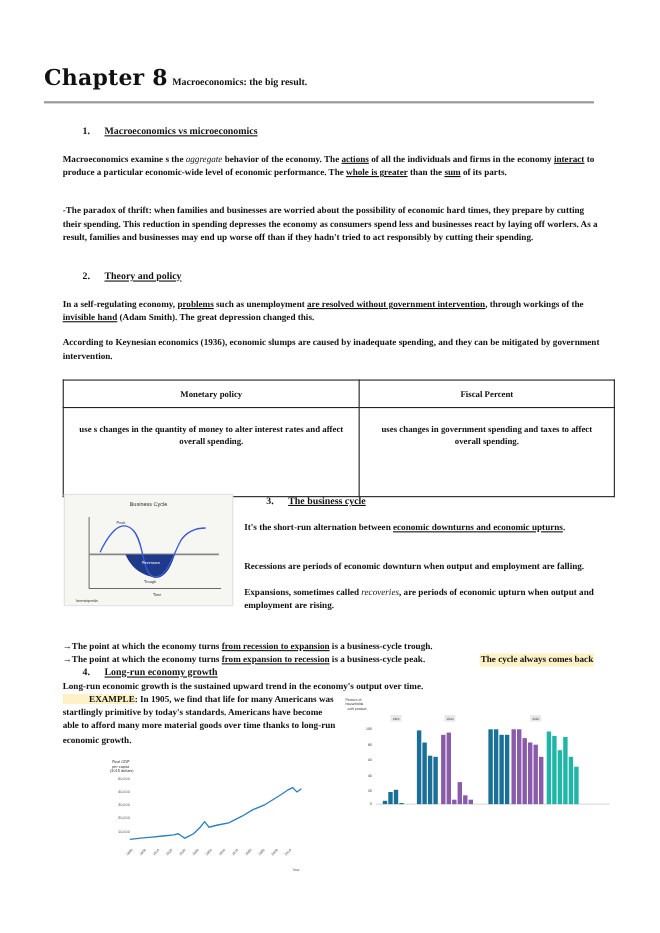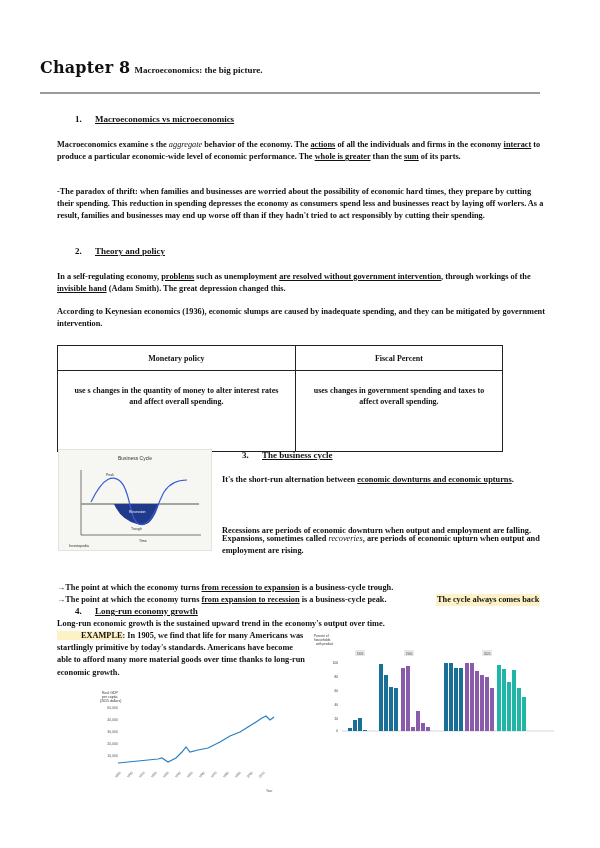--- a/index.html
+++ b/index.html
@@ -1,39 +1,39 @@
 <!DOCTYPE html>
 <html><head>
 <meta charset="utf-8">
 <style>
   html, body { margin: 0; padding: 0; background: #ffffff; }
   body { width: 600px; height: 848px; position: relative; overflow: hidden;
          font-family: "Liberation Serif", serif; color: #111; }
   .abs { position: absolute; }
-  .title-main { font-family: "DejaVu Serif", serif; font-size: 16px; font-weight: bold; letter-spacing: 0.2px; margin-top: 12px; }
+  .title-main { font-family: "DejaVu Serif", serif; font-size: 20px; font-weight: bold; letter-spacing: 0.2px; margin-top: 12px; }
   .title-sub { font-size: 9px; font-weight: bold; }
   .hr { left: 40px; top: 92px; width: 500px; height: 2px; background: #9a9a9a; }
   .h2 { font-size: 9px; font-weight: bold; }
   .h2 .num { display: inline-block; width: 20px; }
   .u { text-decoration: underline; }
   .p { font-size: 8.3px; font-weight: bold; line-height: 12.2px; }
   .p i { font-weight: normal; }
-  table.pol { border-collapse: collapse; position: absolute; left: 57px; top: 345px; width: 446px; }
+  table.pol { border-collapse: collapse; position: absolute; left: 57px; top: 345px; width: 502px; }
   table.pol td { border: 1px solid #222; font-size: 8px; text-align: center; font-weight: bold; }
   table.pol tr.hdr td { height: 22px; }
   table.pol tr.body td { height: 65px; vertical-align: top; padding-top: 14px; line-height: 11px; padding-left: 10px; padding-right: 10px; }
   .highlight { background: #fdf1c6; padding-left: 24px; }
   .fig { background: #f6f6f3; }
 </style>
 </head>
 <body>
 
 <div class="abs" style="left:40px; top:58px;">
   <span class="title-main">Chapter 8</span>
-  <span class="title-sub">Macroeconomics: the big picture.</span>
+  <span class="title-sub">Macroeconomics: the big result.</span>
 </div>
 <div class="abs hr"></div>
 
 <div class="abs h2" style="left:75px; top:114px;">
   <span class="num">1.</span><span class="u">Macroeconomics vs microeconomics</span>
 </div>
 <div class="abs p" style="left:57px; top:139px; width:488px;">
   <span>Macroeconomics examine s the </span><i>aggregate</i><span> behavior of the economy. The </span><span class="u">actions</span><span> of all the individuals and firms in the economy </span><span class="u">interact</span><span> to produce a particular economic-wide level of economic performance. The </span><span class="u">whole is greater</span><span> than the </span><span class="u">sum</span><span> of its parts.</span>
 </div>
 <div class="abs p" style="left:57px; top:186px; width:488px;">-The paradox of thrift: when families and businesses are worried about the possibility of economic hard times, they prepare by cutting their spending. This reduction in spending depresses the economy as consumers spend less and businesses react by laying off worlers. As a result, families and businesses may end up worse off than if they hadn't tried to act responsibly by cutting their spending.</div>
@@ -74,21 +74,21 @@
     <text x="10" y="97" font-size="3.5" fill="#333" font-family="Liberation Sans, sans-serif">Investopedia</text>
   </svg>
 </div>
 
 <div class="abs h2" style="left:242px; top:450px;">
   <span class="num">3.</span><span class="u">The business cycle</span>
 </div>
 <div class="abs p" style="left:222px; top:474px; width:320px;">
   <span>It's the short-run alternation between </span><span class="u">economic downturns and economic upturns</span><span>.</span>
 </div>
-<div class="abs p" style="left:222px; top:509px; width:320px;margin-top:16px;">Recessions are periods of economic downturn when output and employment are falling.</div>
+<div class="abs p" style="left:222px; top:509px; width:320px;">Recessions are periods of economic downturn when output and employment are falling.</div>
 <div class="abs p" style="left:222px; top:533px; width:320px;">
   <span>Expansions, sometimes called </span><i>recoveries</i><span>, are periods of economic upturn when output and employment are rising.</span>
 </div>
 
 <div class="abs p" style="left:57px; top:594px; width:490px;">
   <span>→</span><span>The point at which the economy turns </span><span class="u">from expansion to recession</span><span> is a business-cycle peak.</span>
 </div>
 <div class="abs p" style="left:57px; top:582px; width:490px;">
   <span>→</span><span>The point at which the economy turns </span><span class="u">from recession to expansion</span><span> is a business-cycle trough.</span>
 </div>

